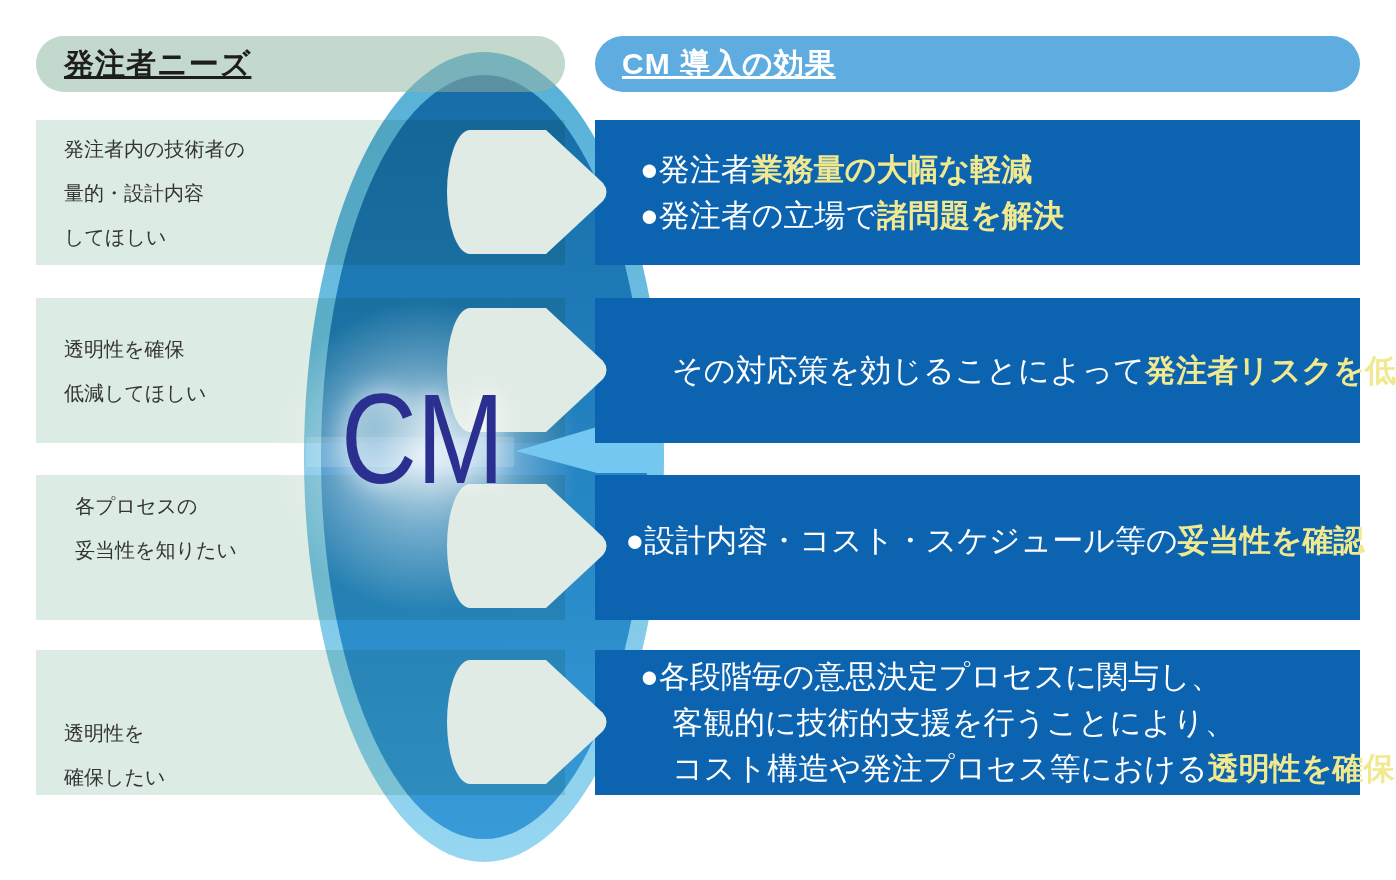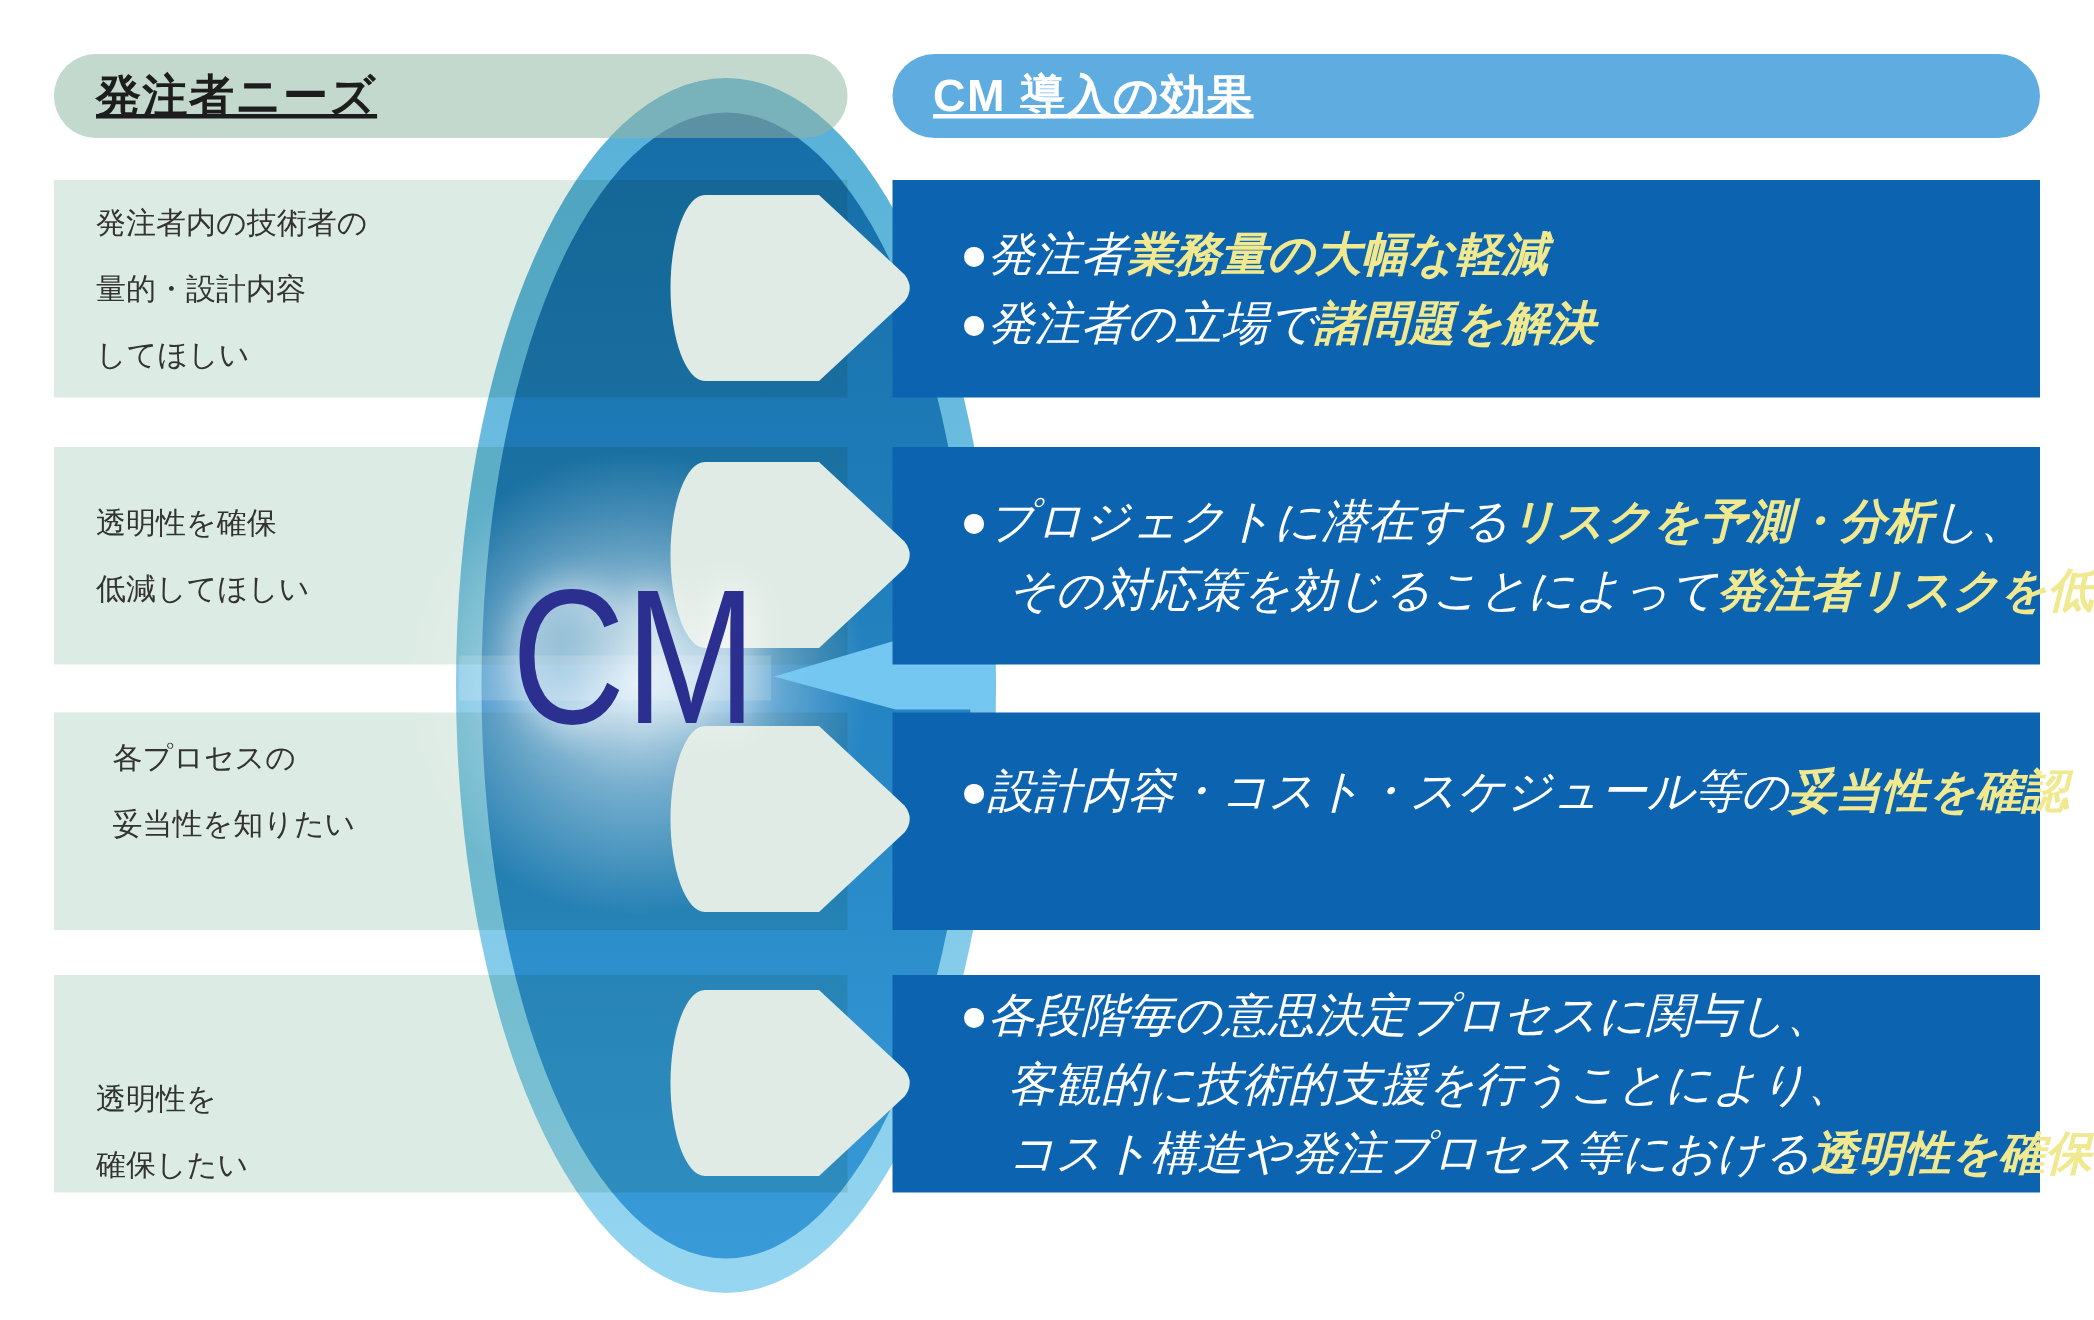--- a/index.html
+++ b/index.html
@@ -15,24 +15,24 @@
   .pill-text.left{left:64px;color:#1d1d1d;}
   .pill-text.right{left:622px;color:#ffffff;}
   .need-text{
     position:absolute;left:64px;width:320px;height:145px;
     display:flex;flex-direction:column;justify-content:center;
     font-size:20px;line-height:44px;color:#333333;white-space:nowrap;
   }
   .effect-text{
     position:absolute;left:640px;width:710px;height:145px;
     display:flex;flex-direction:column;justify-content:center;
-    font-size:31px;line-height:46px;color:#ffffff;white-space:nowrap;font-style:italic;
+    font-size:31px;line-height:46px;color:#ffffff;white-space:nowrap;
   }
   .need-1{top:120px;} .need-2{top:298px;} .need-3{top:455px;margin-left:11px;} .need-4{top:650px;margin-top:32px;}
-  .eff-1{top:120px;}  .eff-2{top:298px;}  .eff-3{top:455px;}  .eff-4{top:650px;}
+  .eff-1{top:120px;}  .eff-2{top:298px;}  .eff-3{top:468px;align-items:center;}  .eff-4{top:650px;}
   .hl{color:#f1e98f;font-weight:bold;}
   .indent{padding-left:32px;}
   .cm-label{
     position:absolute;left:341px;top:375px;
     font-size:128px;line-height:1;font-weight:500;color:#2b2f8f;
     transform:scaleX(0.82);transform-origin:left center;letter-spacing:0px;
     text-shadow:0 0 26px rgba(255,255,255,0.85),0 0 60px rgba(255,255,255,0.55);
   }
 </style>
 </head>
@@ -108,21 +108,20 @@
   <div class="need-text need-4">
     <div>透明性を</div>
     <div>確保したい</div>
   </div>
 
   <div class="effect-text eff-1">
     <div><span>●発注者</span><span class="hl">業務量の大幅な軽減</span></div>
     <div><span>●発注者の立場で</span><span class="hl">諸問題を解決</span></div>
   </div>
   <div class="effect-text eff-2">
-    <div><span>●プロジェクトに潜在する</span><span class="hl">リスクを予測・分析</span><span>し、</span></div>
     <div class="indent"><span>その対応策を効じることによって</span><span class="hl">発注者リスクを低減</span></div>
   </div>
   <div class="effect-text eff-3">
     <div><span>●設計内容・コスト・スケジュール等の</span><span class="hl">妥当性を確認</span></div>
   </div>
   <div class="effect-text eff-4">
     <div><span>●各段階毎の意思決定プロセスに関与し、</span></div>
     <div class="indent"><span>客観的に技術的支援を行うことにより、</span></div>
     <div class="indent"><span>コスト構造や発注プロセス等における</span><span class="hl">透明性を確保</span></div>
   </div>

